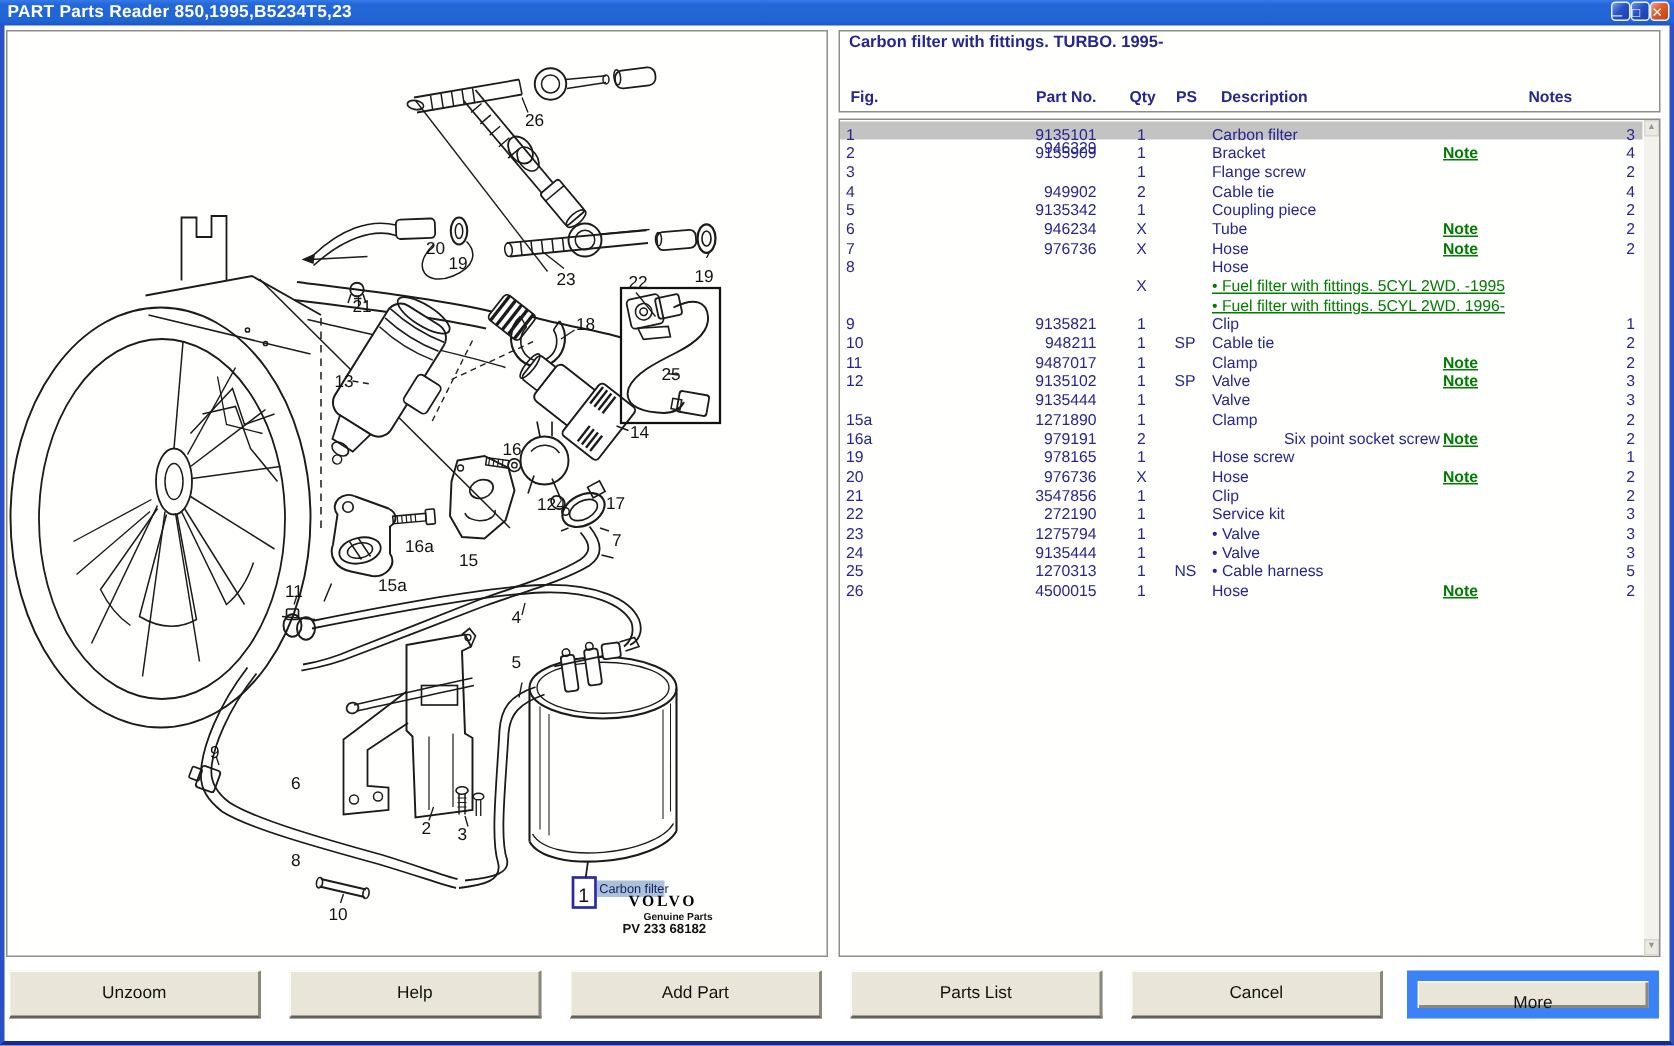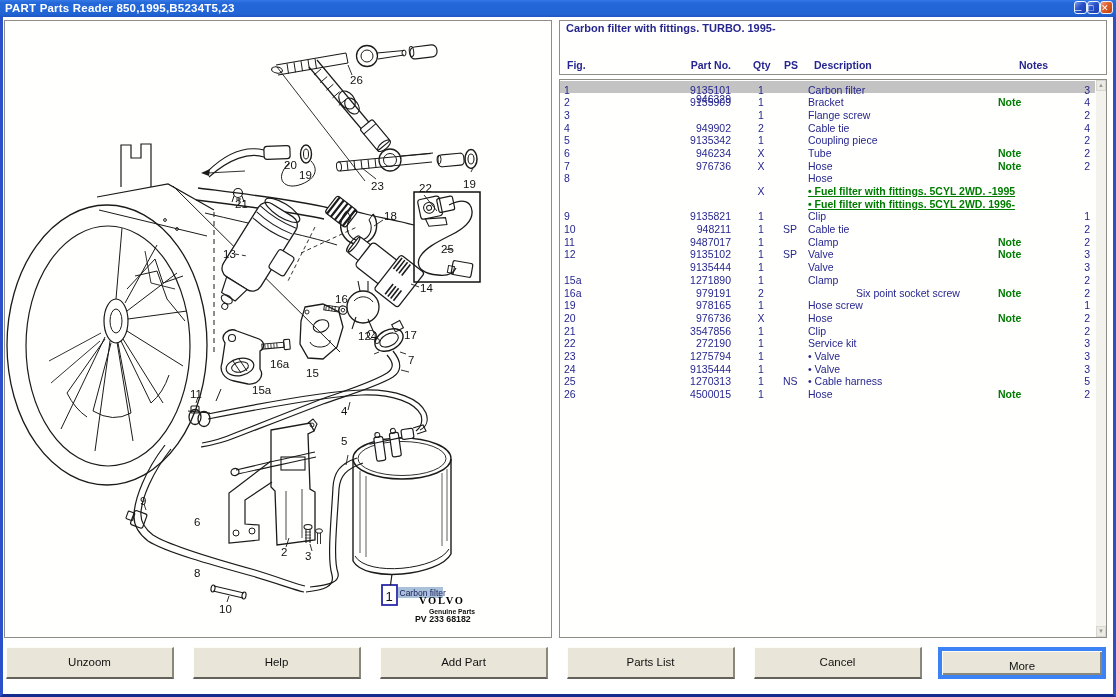--- a/index.html
+++ b/index.html
@@ -10,28 +10,28 @@
 #bcls{left:1100px;background:linear-gradient(135deg,#f0a080,#e0602a 40%,#c04010)}
 .wb span{position:absolute;color:#fff;font-size:9px;line-height:11px;width:100%%;text-align:center}
 #panelL{position:absolute;left:4px;top:20px;width:548px;height:618px;border:1px solid #8e8e86;background:#fffffe}
 #hdrBox{position:absolute;left:559px;top:20px;width:548px;height:55px;border:1px solid #8e8e86;background:#fffffe}
 #listBox{position:absolute;left:559px;top:79px;width:548px;height:559px;border:1px solid #8e8e86;background:#fffffe}
 #ttl{position:absolute;left:566px;top:22px;font-size:11px;font-weight:bold;color:#26268e}
 .h{position:absolute;font-size:10.5px;font-weight:bold;color:#26268e}
 .c{position:absolute;font-size:10.5px;color:#26268e;white-space:pre}
 .pn{width:60px;left:671px;text-align:right}
 .qt{width:14px;left:754px;text-align:center}
-.nt{left:998px;color:#007c00;font-weight:bold;}
+.nt{left:962px;color:#007c00;font-weight:bold;text-decoration:underline}
 .ct{width:20px;left:1070px;text-align:right}
-.g{color:#007c00;font-weight:bold;text-decoration:underline}
+.g{color:#007c00;font-weight:normal;text-decoration:underline}
 .hlrow{position:absolute;left:560px;width:535px;height:12.4px;background:#c3c3c3}
 #sbar{position:absolute;left:1096px;top:80px;width:10px;height:557px;background:#f3f2ed}
 .sbtn{position:absolute;left:0;width:10px;height:11px;background:#eceae4;border:1px solid #d8d6ce;color:#9a988e;font-size:6px;line-height:9px;text-align:center}
 .btn{position:absolute;top:647px;width:168px;height:32px;background:#e9e6d9;border-top:1px solid #fdfcf5;border-left:1px solid #fdfcf5;border-right:2px solid #8a887a;border-bottom:2px solid #63615a;font-size:11.5px;color:#111;text-align:center;line-height:29px}
-.btn.def{border:4px solid #3b82f6;box-shadow:inset 1px 1px 0 #fdfcf5, inset -2px -2px 0 #8a887a;line-height:30px}
+.btn.def{border:7px solid #3b82f6;box-shadow:inset 1px 1px 0 #fdfcf5, inset -2px -2px 0 #8a887a;line-height:30px}
 </style></head><body>
 <div id="win"></div>
 <div id="title">PART Parts Reader 850,1995,B5234T5,23</div>
 <div class="wb" id="bmin">
     <span style="top:3px">─</span>
   </div>
 <div class="wb" id="bmax">
     <span style="top:1px">□</span>
   </div>
 <div class="wb" id="bcls">

